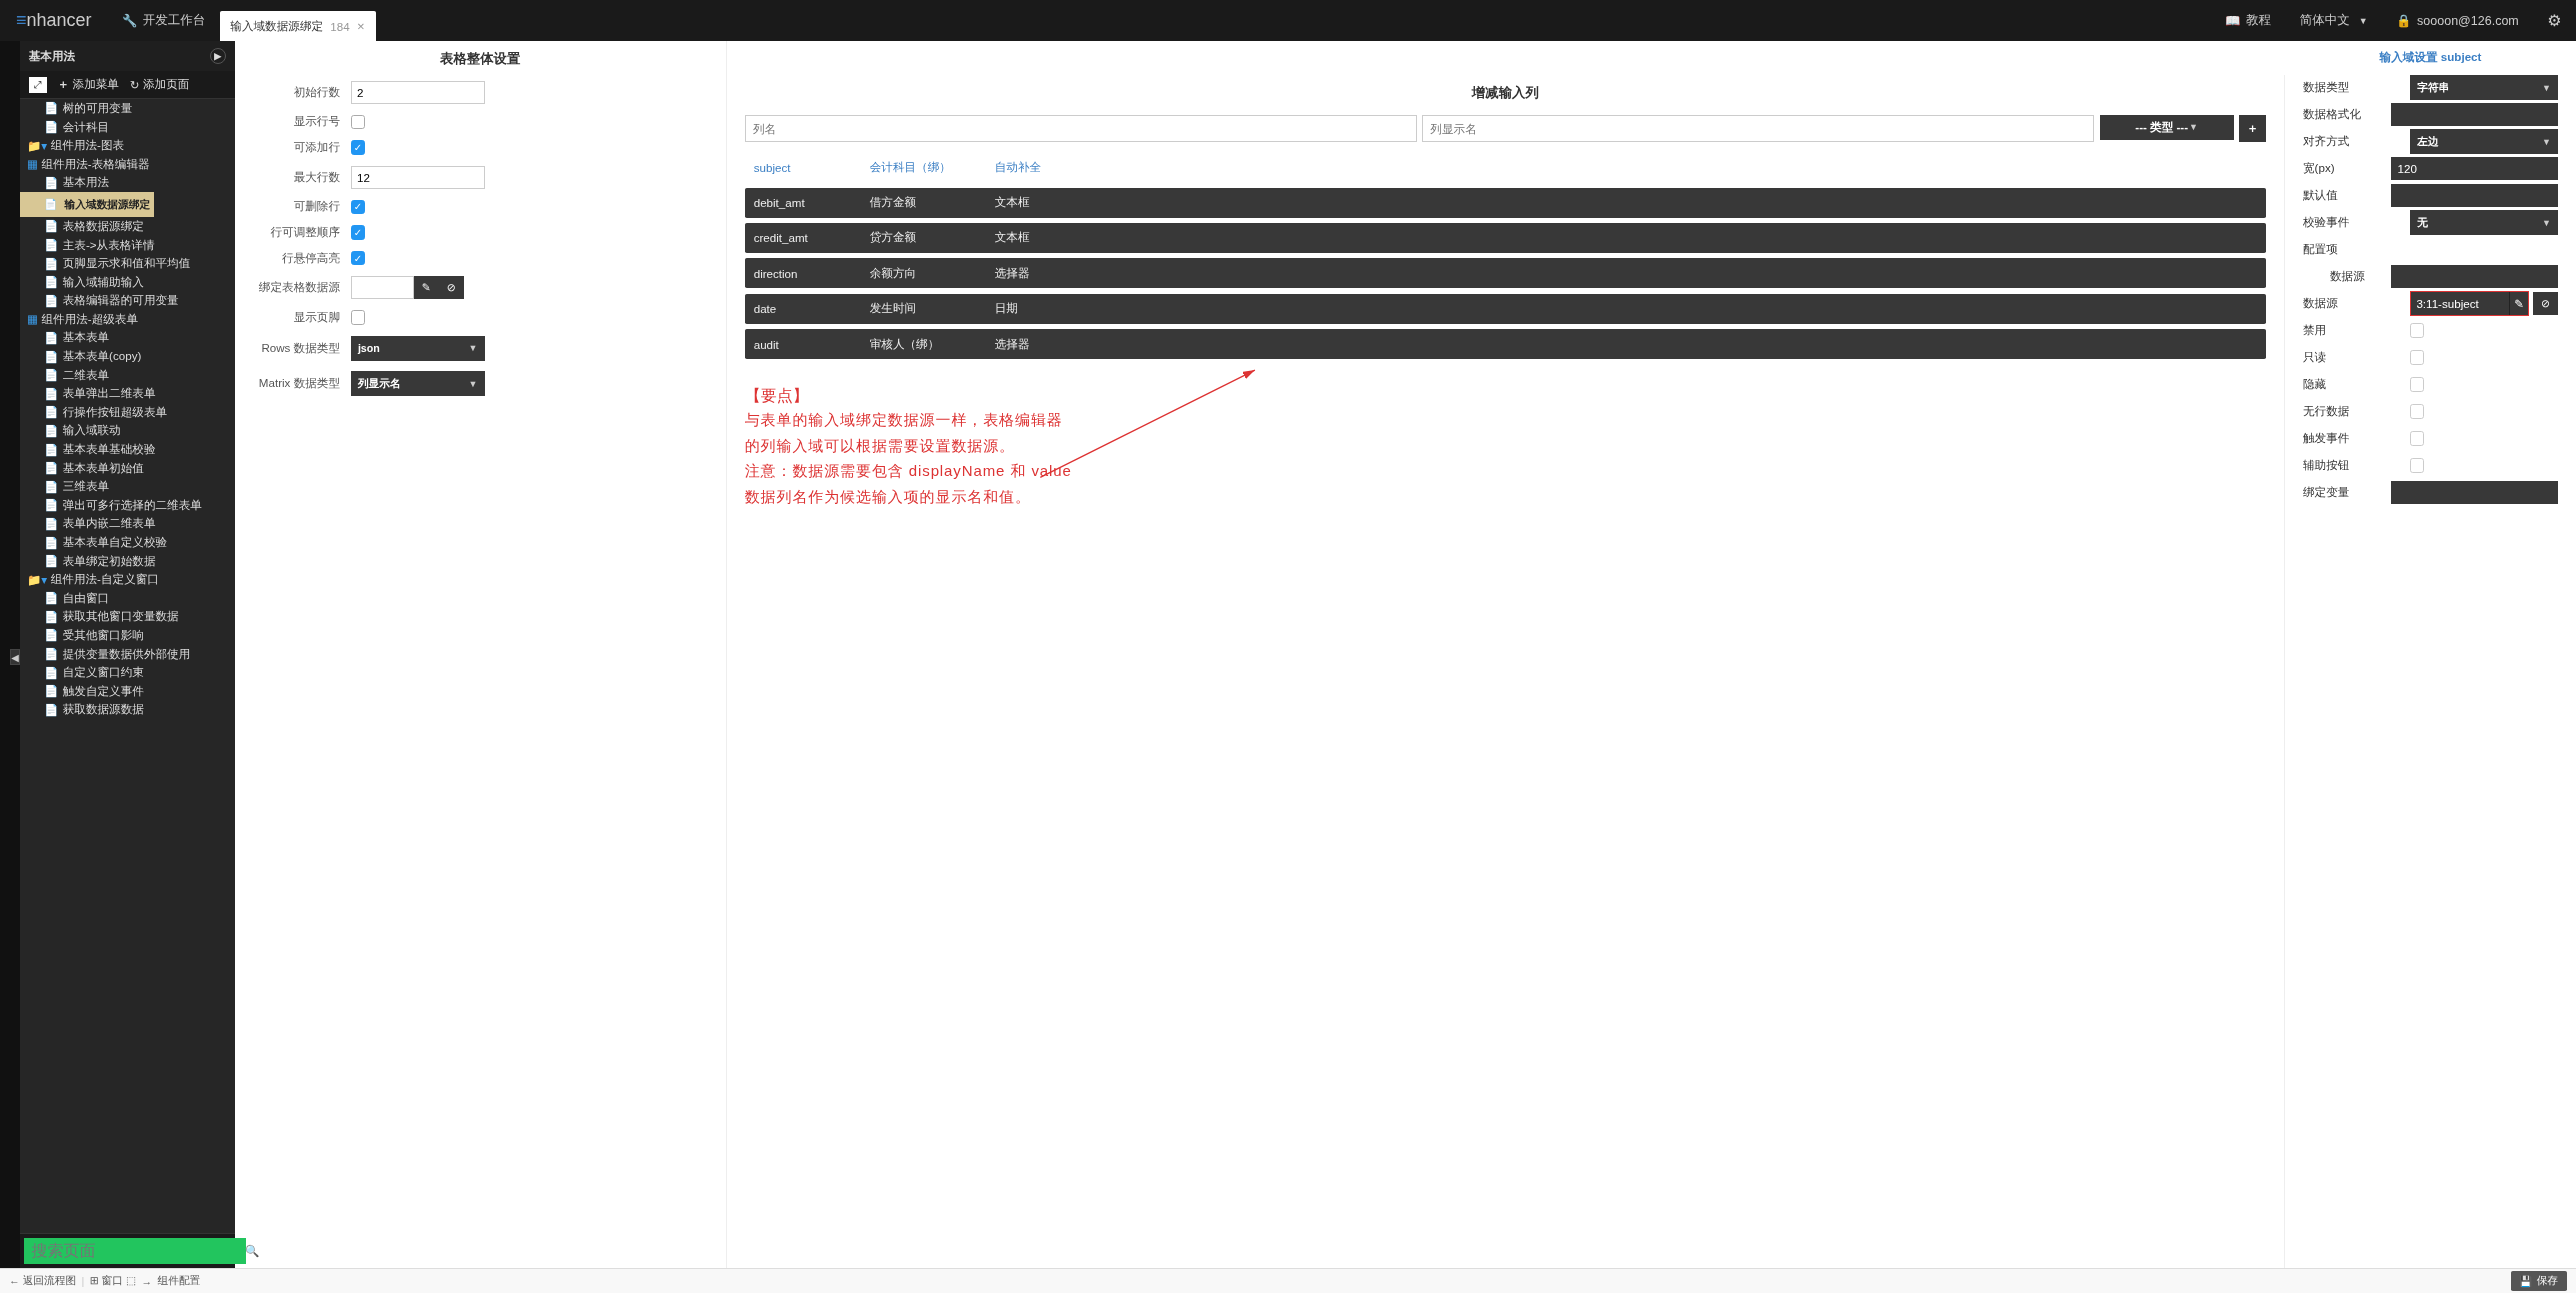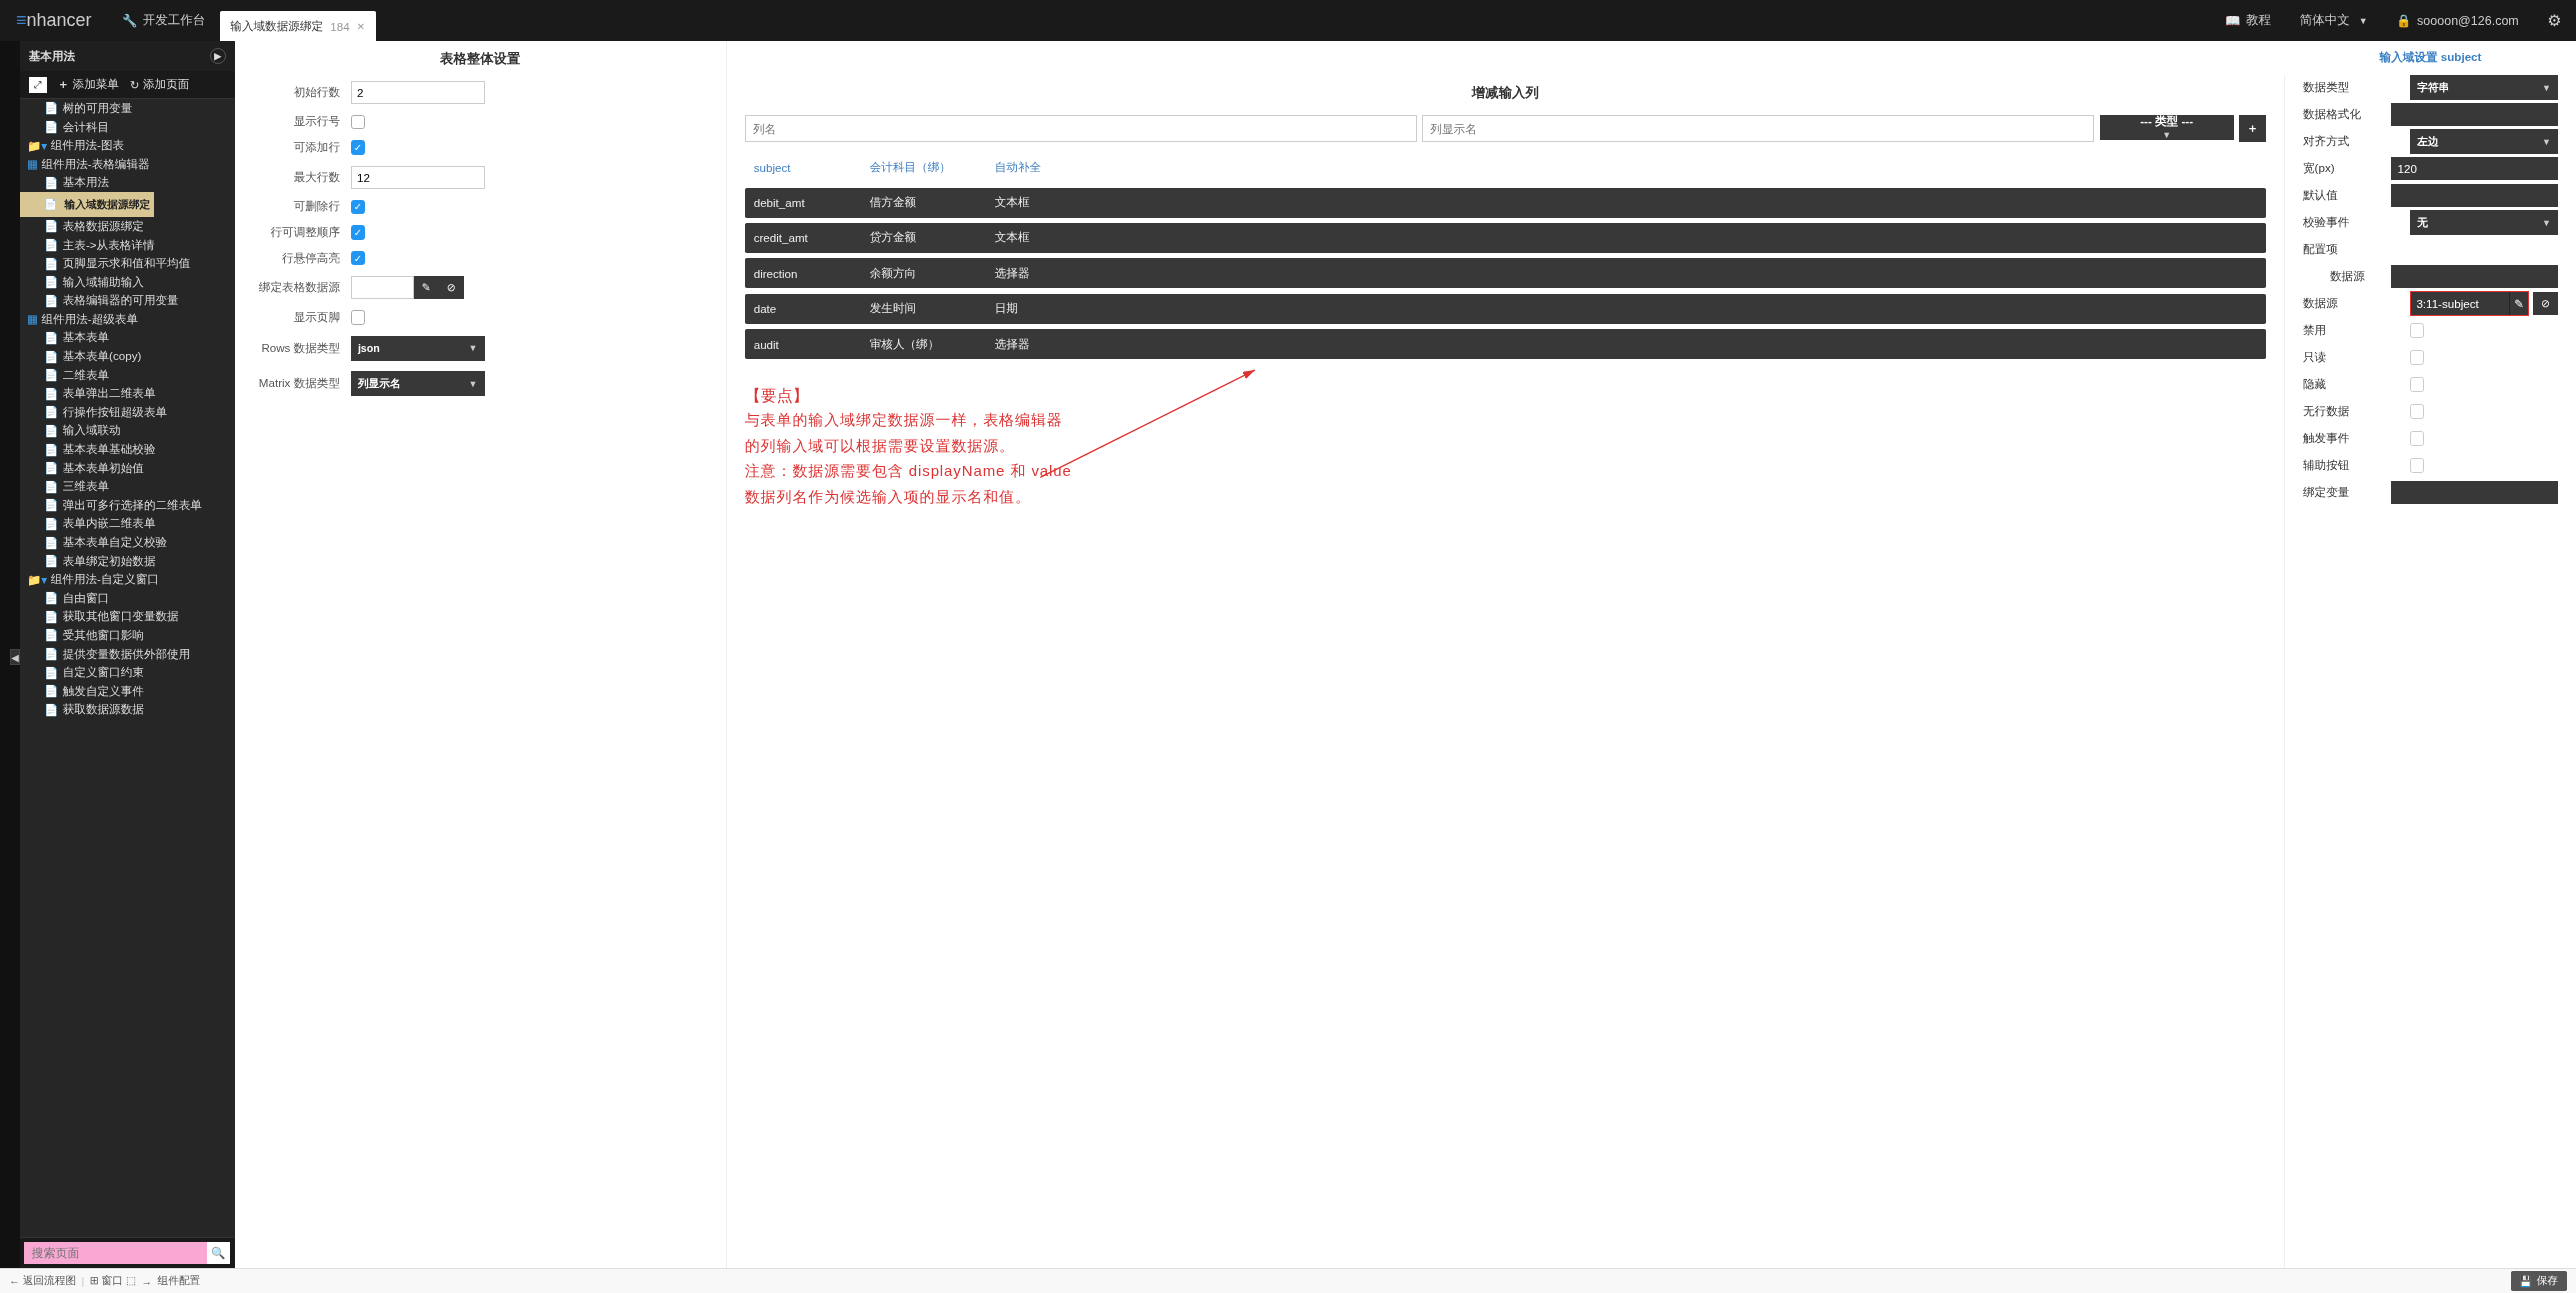--- a/index.html
+++ b/index.html
@@ -24,42 +24,42 @@
 .side-tools { display:flex; align-items:center; gap:10.7px; padding:5.4px 9px; background:#1a1a1a; border-bottom:0.9px solid #333; font-size:11.6px;}
 .side-tools .tool { display:flex; align-items:center; gap:3.6px; cursor:pointer; }
 .side-tools .exp { width:18px; height:16px; background:#fff; color:#000; display:flex; align-items:center; justify-content:center; font-size:9.8px;}
 .tree { flex:1; overflow-y:auto; font-size:11.6px; }
 .tree .node { display:flex; align-items:center; gap:3.6px; padding:1.8px 3.6px 1.8px 7.2px; white-space:nowrap; cursor:pointer; }
 .tree .node.lvl1 { padding-left: 25px; }
 .tree .node.sel { background:#d8c795; color:#222; }
 .tree .ico-folder { color:#3b9be8; }
 .tree .ico-page { color:#aaa; }
 .side-search { display:flex; padding:4.5px; background:#1a1a1a; border-top:0.9px solid #333; }
-.side-search input { flex:1; background:#f9a8d4; border:none; padding:3.6px 7.2px; font-size:12px; color:#555; }
+.side-search input { flex:1; background:#22c55e; border:none; padding:3.6px 7.2px; font-size:16px; color:#555; }
 .side-search .sbtn { width:23px; display:flex; align-items:center; justify-content:center; color:#555; background:#fff; }
 
 .main { flex:1; display:flex; overflow:hidden; }
 .col { padding: 9px 18px; overflow:auto; }
 .col-title { text-align:center; font-weight:bold; font-size:13.4px; margin-bottom: 12.5px; }
 .col-left { width: 492px; border-right:0.9px solid #eee; }
 .col-mid { flex:1; border-right:0.9px solid #eee; position:relative;margin-top:34px; }
 .col-right { width: 291px; }
 
 .form-row { display:flex; align-items:center; margin-bottom:10.7px; }
 .form-row label { width:98px; text-align:right; padding-right:10.7px; color:#555; font-size:11.6px; }
 .txt-input { width:134px; height:23px; border:0.9px solid #ccc; padding:0 5.4px; font-size:11.6px; }
 .chk { width:14.3px; height:14.3px; border:0.9px solid #aaa; border-radius:2.7px; display:inline-flex; align-items:center; justify-content:center; background:#fff;}
 .chk.on { background:#2196f3; border-color:#2196f3; color:#fff; font-size:9.8px; }
 .sel { width:134px; height:25px; background:#383838; color:#fff; display:flex; align-items:center; padding:0 7.2px; font-weight:bold; font-size:10.7px; justify-content:space-between; }
 .sel .dd { font-size:9px; color:#ccc; }
 .icon-btn { width:25px; height:23px; background:#383838; color:#fff; display:inline-flex; align-items:center; justify-content:center; cursor:pointer; font-size:10.7px;}
 
 .mid-ctrl { display:flex; gap:5.4px; margin-bottom:10.7px; }
 .mid-ctrl input { flex:1; height:27px; border:0.9px solid #ccc; padding:0 7.2px; font-size:11.6px; color:#444; min-width:54px;}
-.mid-ctrl .sel { min-width:98px; font-size:11.6px; justify-content:center; gap:1px;flex-direction:column;}
+.mid-ctrl .sel { min-width:98px; font-size:11.6px; justify-content:center; gap:1px;}
 .mid-ctrl .plus { width:27px; height:27px; background:#383838; color:#fff; display:flex; align-items:center; justify-content:center; font-weight:bold; }
 .data-row { display:flex; background:#383838; color:#eee; height:30px; align-items:center; border-radius:1.8px; margin-bottom:5.4px; font-size:11.6px; }
 .data-row div { padding:0 9px; }
 .data-row .c1 { width:116px; }
 .data-row .c2 { width:125px; }
 .data-row .c3 { flex:1; }
 .data-row.head { background:transparent; color:#3b7fc4; }
 .annot-title { color:#d33; font-size:16px; margin-top:27px; font-weight:500; }
 .annot { color:#d33; font-size:15px; line-height:1.7; letter-spacing:0.9px; }
 

